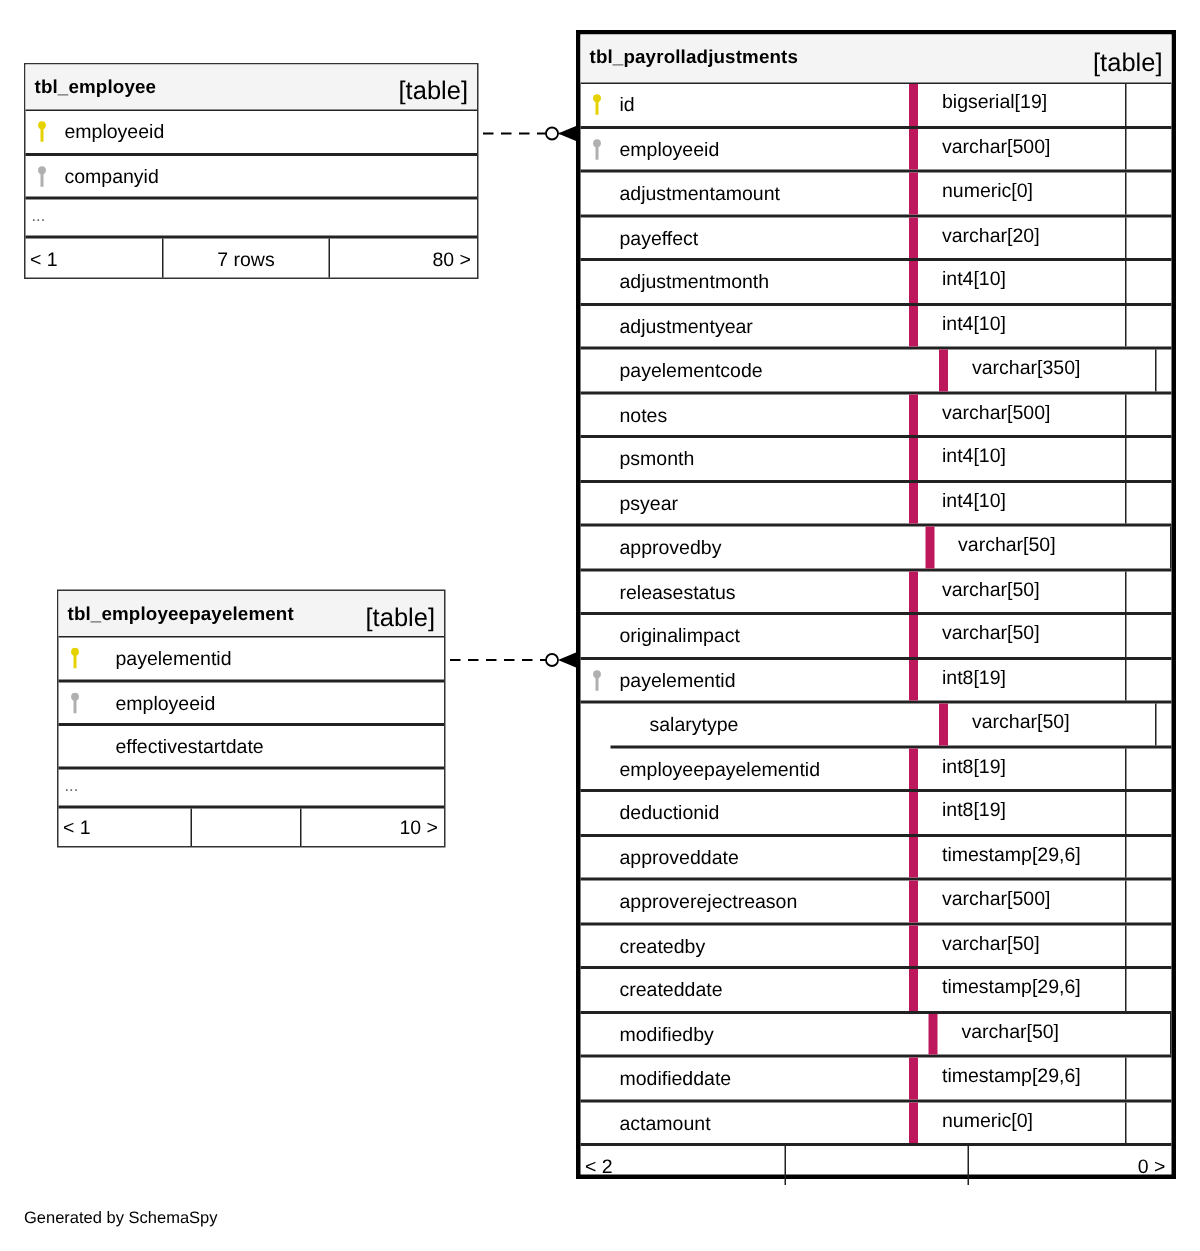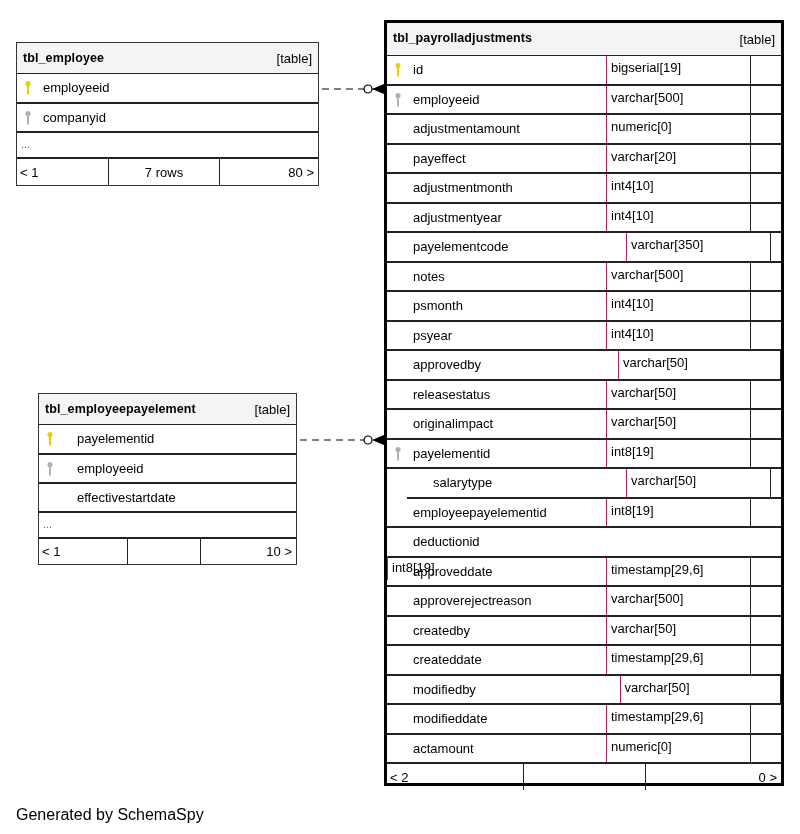--- a/index.html
+++ b/index.html
@@ -2,35 +2,35 @@
 <html><head>
 <meta charset="utf-8">
 <style>
   html, body { margin:0; padding:0; background:#ffffff; }
   body { width:800px; height:834px; position:relative; overflow:hidden;
          font-family:"Liberation Sans", "DejaVu Sans", sans-serif; font-size:13px; color:#000; }
   .tbl { position:absolute; background:#fff; border:1px solid #333; box-sizing:border-box; }
   .tbl.focus { border:3px solid #000; }
   .hdr { position:relative; background:#f4f4f4; border-bottom:1px solid #222; box-sizing:border-box; }
   .hdr .name { position:absolute; left:6px; font-weight:bold; font-size:12.5px; letter-spacing:0.1px; }
-  .hdr .kind { position:absolute; right:6px; font-size:13px; }
+  .hdr .kind { position:absolute; right:6px; font-size:17px; }
   .row { position:relative; border-bottom:2px solid #222; box-sizing:border-box; display:flex; }
   .cell { position:relative; box-sizing:border-box; height:100%; white-space:nowrap; }
   .cell.name { padding-left:26px; }
-  .cell.typ { border-left:1px solid #be185d; padding-left:4px; }
+  .cell.typ { border-left:6px solid #be185d; padding-left:16px; }
   .cell.blank { border-left:1px solid #222; flex:1; }
   .key { position:absolute; left:8px; top:50%; transform:translateY(-50%); width:6px; height:15px; }
   .ellipsis { color:#666; padding-left:4px; box-sizing:border-box; border-bottom:2px solid #222; font-size:11px; }
   .foot { display:flex; box-sizing:border-box; }
   .foot div { box-sizing:border-box; height:100%; display:flex; align-items:center; }
   .foot .l { padding-left:3px; }
   .foot .r { justify-content:flex-end; padding-right:4px; }
   .foot .m { justify-content:center; border-left:1px solid #222; border-right:1px solid #222; }
   .rel { position:absolute; }
-  .gen { position:absolute; left:16px; top:806px; font-size:16px; }
+  .gen { position:absolute; left:16px; top:806px; font-size:11px; }
 </style>
 </head>
 <body>
 
 <div class="tbl" id="t-emp" style="left:16px; top:42px; width:303px; height:144px;">
   <div class="hdr" style="height:31px;">
     <span class="name" style="top:8px;">tbl_employee</span>
     <span class="kind" style="top:8px;">[table]</span>
   </div>
   <div class="row" style="height:30px;">
@@ -183,21 +183,21 @@
       <div class="row" style="height: 30px; margin-left: 20px;">
         <div class="cell name" style="width: 219px; line-height: 28px;"><span>salarytype</span></div>
         <div class="cell typ" style="width: 144px; line-height: 24px;">varchar[50]</div>
         <div class="cell blank"></div>
       </div>
       <div class="row" style="height: 29px;">
         <div class="cell name" style="width: 219px; line-height: 27px;"><span>employeepayelementid</span></div>
         <div class="cell typ" style="width: 144px; line-height: 23px;">int8[19]</div>
         <div class="cell blank"></div>
       </div>
-      <div class="row" style="height: 30px; flex-direction: column;">
+      <div class="row" style="height: 30px;">
         <div class="cell name" style="width: 219px; line-height: 28px;"><span>deductionid</span></div>
         <div class="cell typ" style="width: 144px; line-height: 24px;">int8[19]</div>
         <div class="cell blank"></div>
       </div>
       <div class="row" style="height: 29px;">
         <div class="cell name" style="width: 219px; line-height: 27px;"><span>approveddate</span></div>
         <div class="cell typ" style="width: 144px; line-height: 23px;">timestamp[29,6]</div>
         <div class="cell blank"></div>
       </div>
       <div class="row" style="height: 30px;">

